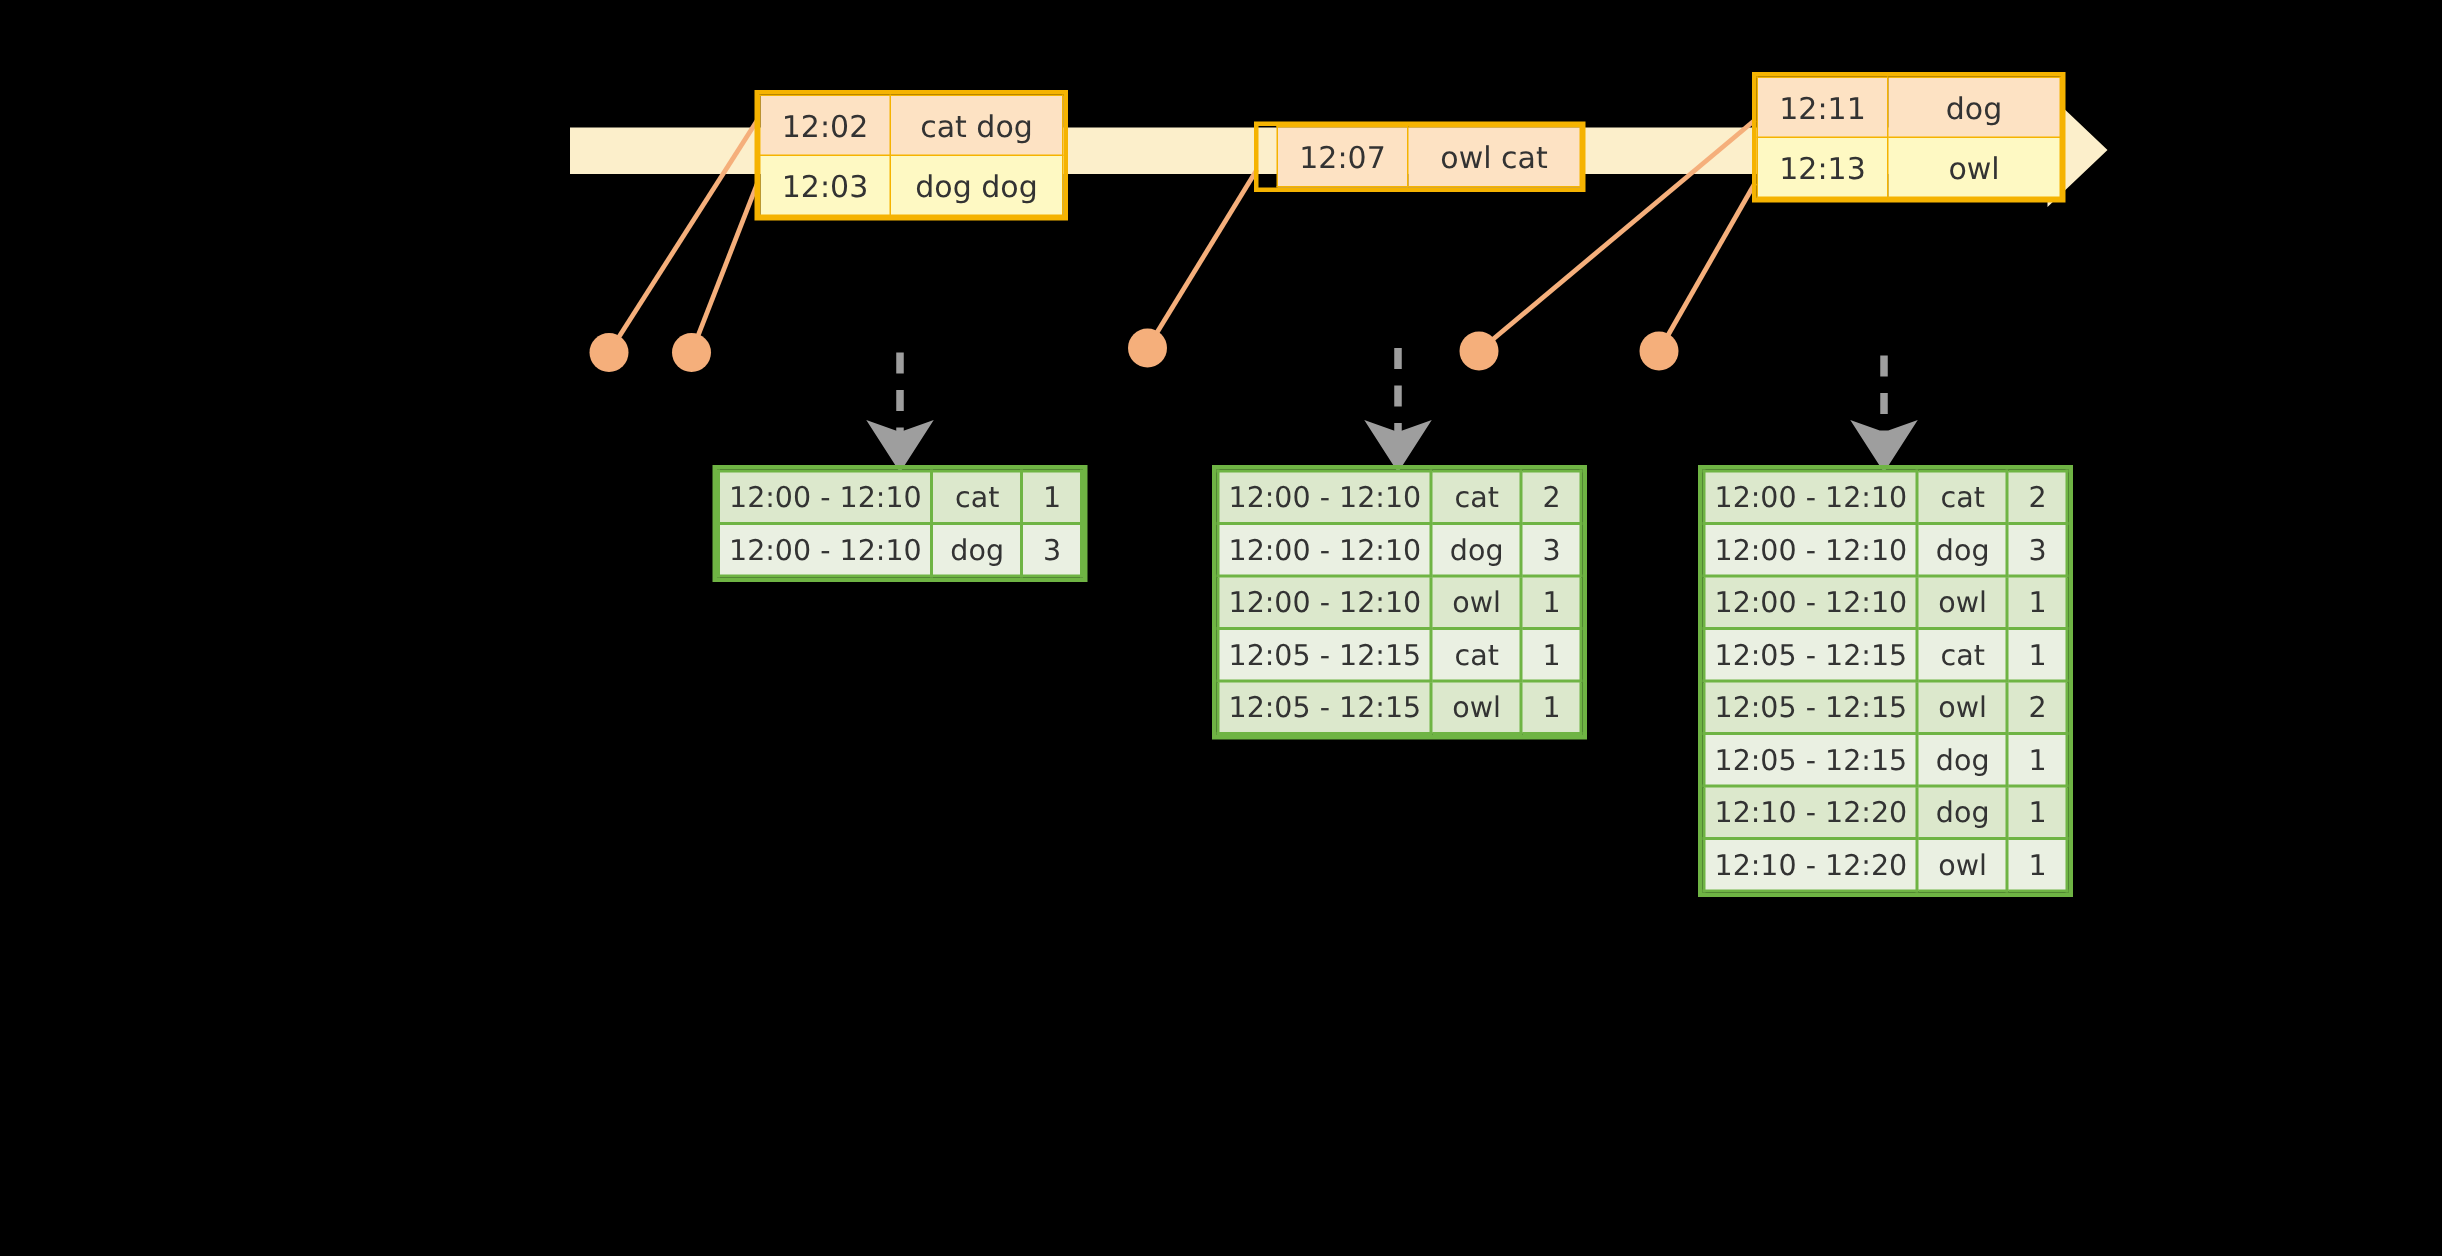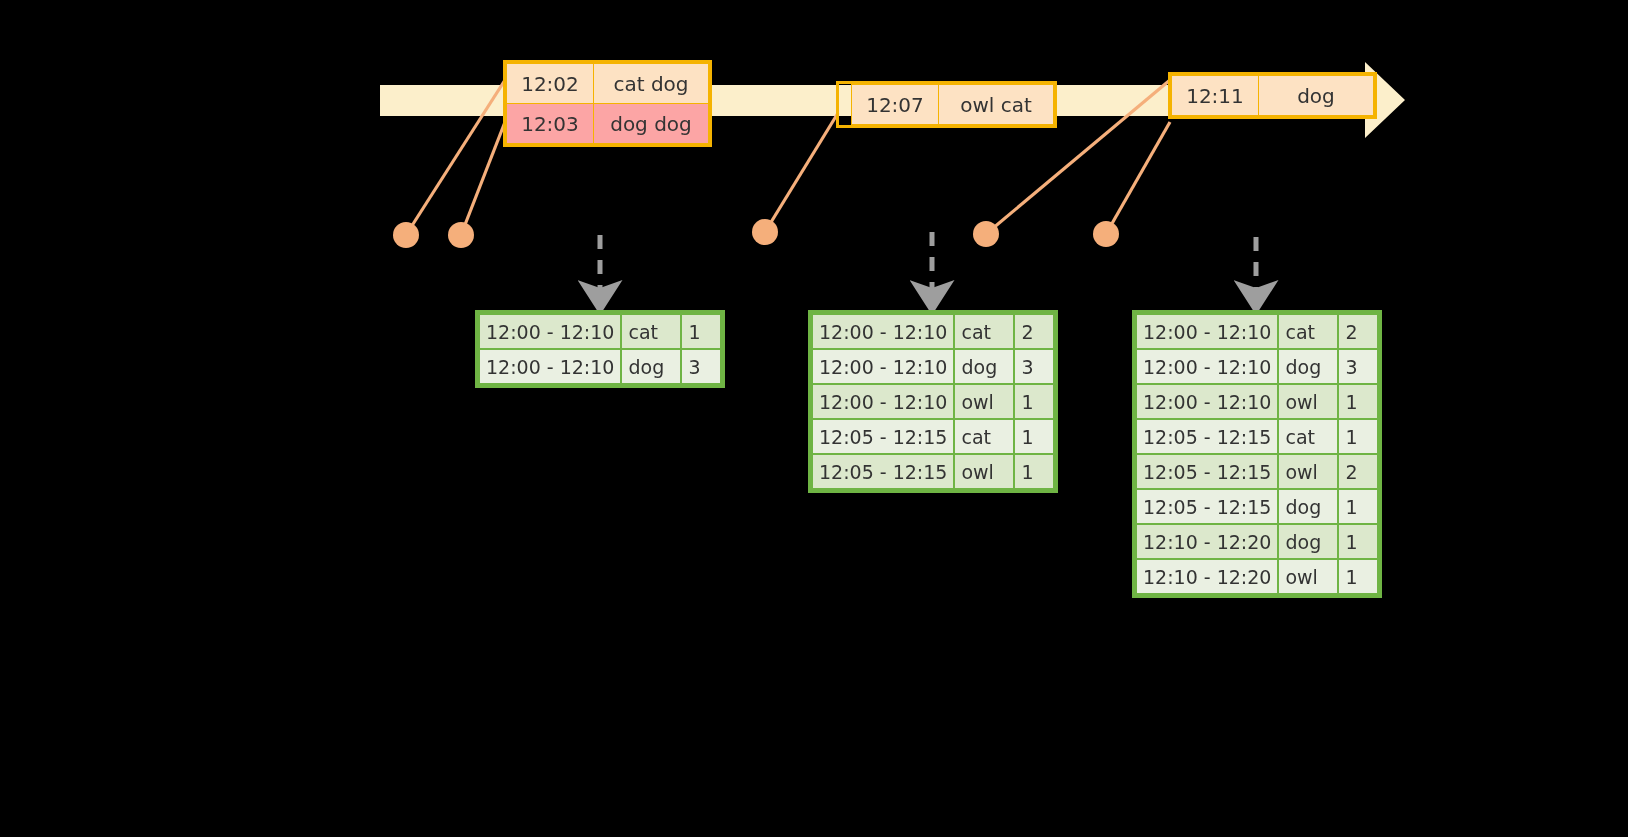--- a/index.html
+++ b/index.html
@@ -8,29 +8,29 @@
   .stage{position:absolute;left:0;top:0;width:1628px;height:670px;}
   svg.layer{position:absolute;left:0;top:0;width:1628px;height:837px;pointer-events:none;}
 
   
   .evtbox{position:absolute;border:3px solid #F5B301;box-sizing:border-box;
           border-collapse:collapse;}
   .evtbox table{border-collapse:collapse;}
   .evtbox td{border:1.5px solid #F5B301;font-size:20px;color:#333;
              text-align:center;height:37px;white-space:nowrap;}
   .evtbox tr.r0 td{background:#FDE2C3;}
-  .evtbox tr.r1 td{background:#fca5a5;}
+  .evtbox tr.r1 td{background:#fef9c3;}
   .tcol{width:84px;}
   .vcol{width:112px;}
 
   
   .restable{position:absolute;border:3px solid #6FB444;box-sizing:content-box;}
   .restable table{border-collapse:collapse;}
   .restable td{border:2px solid #6FB444;font-size:19px;color:#333;
-               text-align:left;height:33px;white-space:nowrap;padding:0 6px;}
+               text-align:center;height:33px;white-space:nowrap;padding:0 6px;}
   .restable tr.even td{background:#DCE8CC;}
   .restable tr.odd  td{background:#EAF0E2;}
   .c-win{min-width:128px;}
   .c-key{min-width:46px;}
   .c-cnt{min-width:26px;}
 </style>
 </head>
 <body>
 
 <div class="stage">
@@ -88,27 +88,31 @@
     <table>
       <tbody>
           <tr class="r0">
         <td class="tcol">12:07</td>
         <td class="vcol">owl cat</td>
       </tr>
     </tbody>
       </table>
   </div>
 
-  <div class="evtbox" style="left:1168px;top:72px;">
+  <div class="evtbox" style="left:1168px;top:48px;">
     <table>
       <tbody>
           <tr class="r0">
         <td class="tcol">12:11</td>
         <td class="vcol">dog</td>
       </tr>
+      <tr class="r1">
+        <td class="tcol">12:13</td>
+        <td class="vcol">owl</td>
+      </tr>
     </tbody>
       </table>
   </div>
 
   <div class="restable" style="left:475px;top:310px;">
     <table>
         <tbody>
           <tr class="even">
             <td class="c-win">12:00 - 12:10</td>
             <td class="c-key">cat</td>

